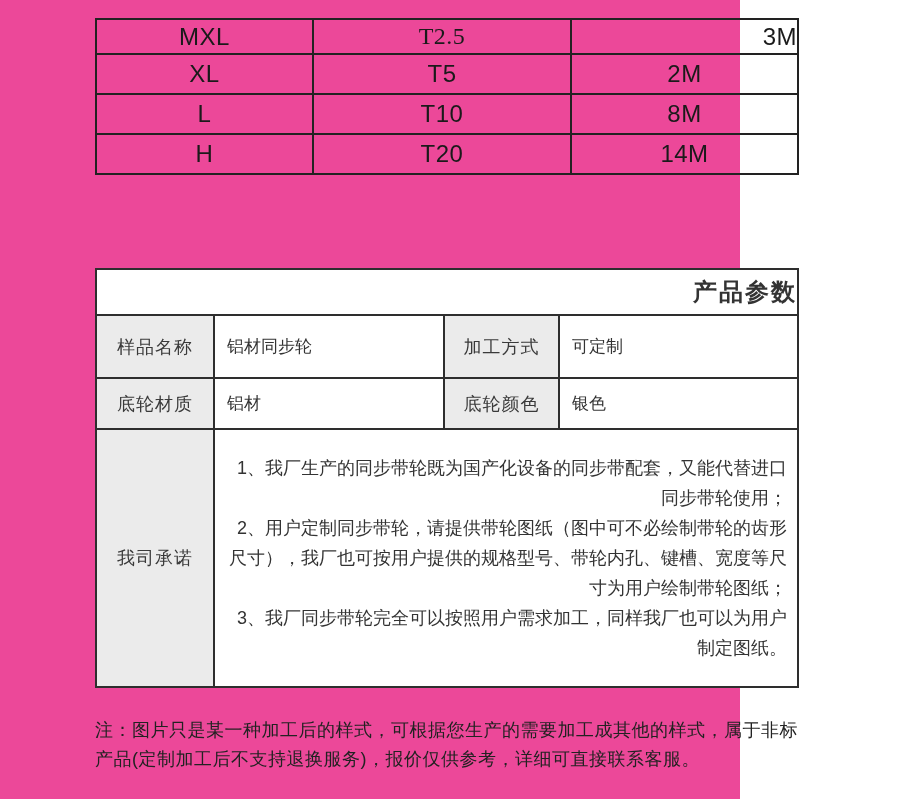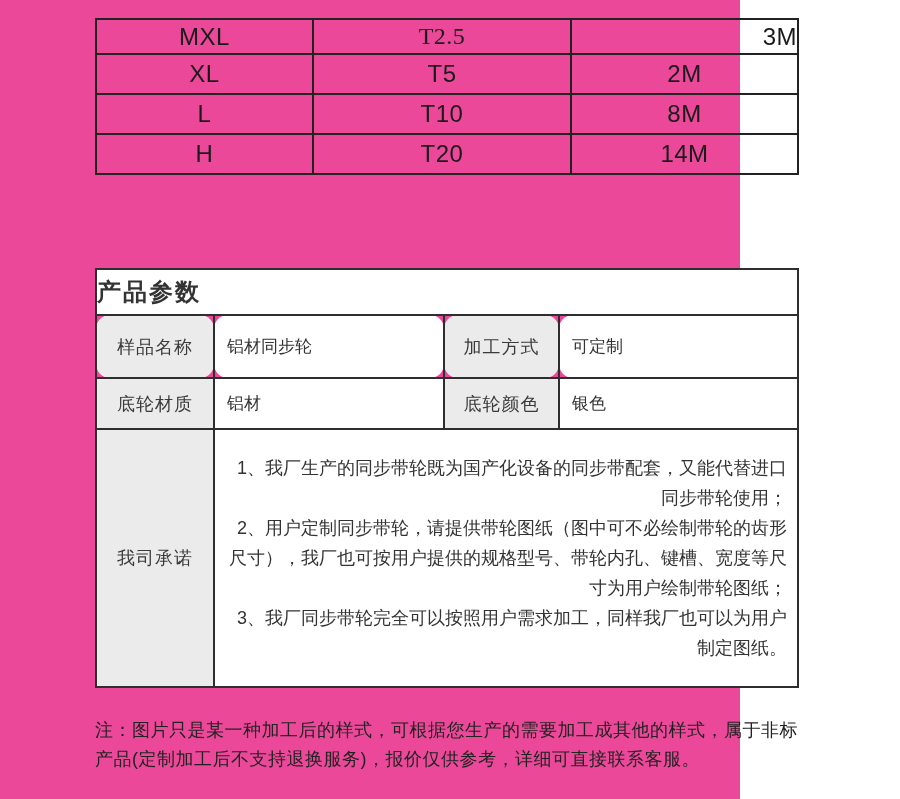--- a/index.html
+++ b/index.html
@@ -49,21 +49,21 @@
     border-collapse: collapse;
     table-layout: fixed;
   }
   .params-table td {
     border: 2px solid #2e2e2e;
     vertical-align: middle;
     color: #333333;
   }
   .params-table .title-cell {
     height: 46px;
-    text-align: left;
+    text-align: right;
     font-size: 24px;
     font-weight: bold;
     color: #333333;
     letter-spacing: 2px;
     background: #ffffff;
     font-family: Liberation Serif, serif;
   }
   .params-table .label-cell {
     background: #ebebeb;
     text-align: center;
@@ -72,21 +72,21 @@
     letter-spacing: 1px;
   }
   .params-table .value-cell {
     background: #ffffff;
     text-align: left;
     padding-left: 12px;
     padding-right: 8px;
     font-size: 17px;
     color: #333333;
   }
-  .params-table .row-field-1 td { height: 63px; border-radius: 14px; }
+  .params-table .row-field-1 td { height: 63px; }
   .params-table .row-field-2 td { height: 51px; }
   .params-table .row-promise td { height: 258px; }
   .promise-cell {
     padding: 20px 10px 20px 13px !important;
   }
   .promise-cell p {
     font-size: 18px;
     line-height: 30px;
     color: #333333;
     text-align: right;

